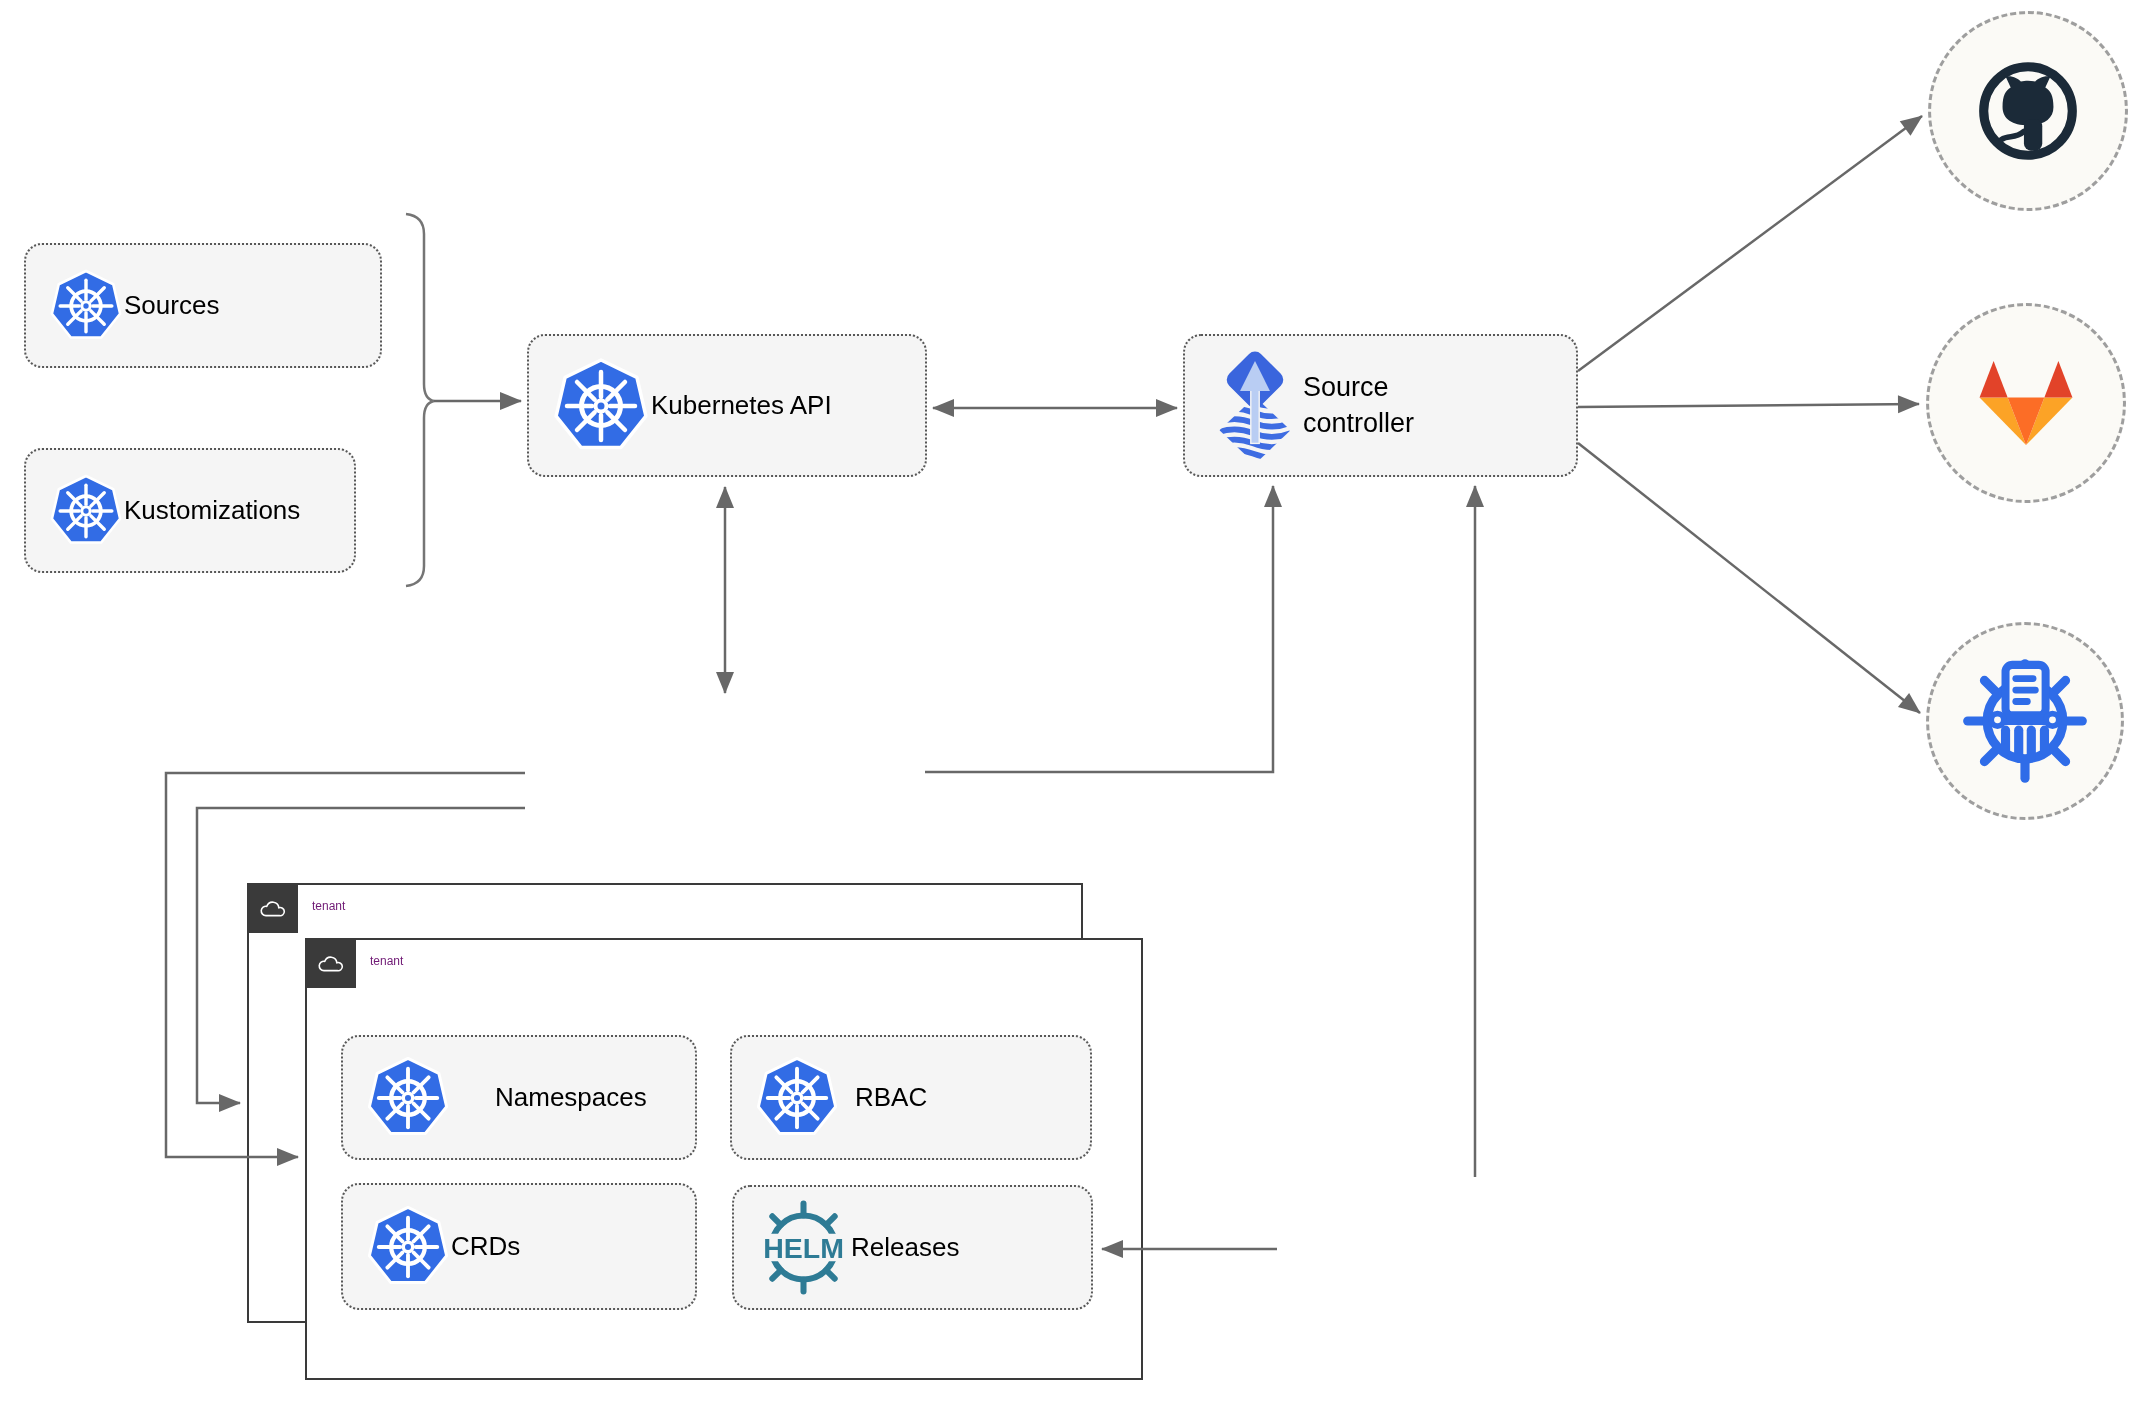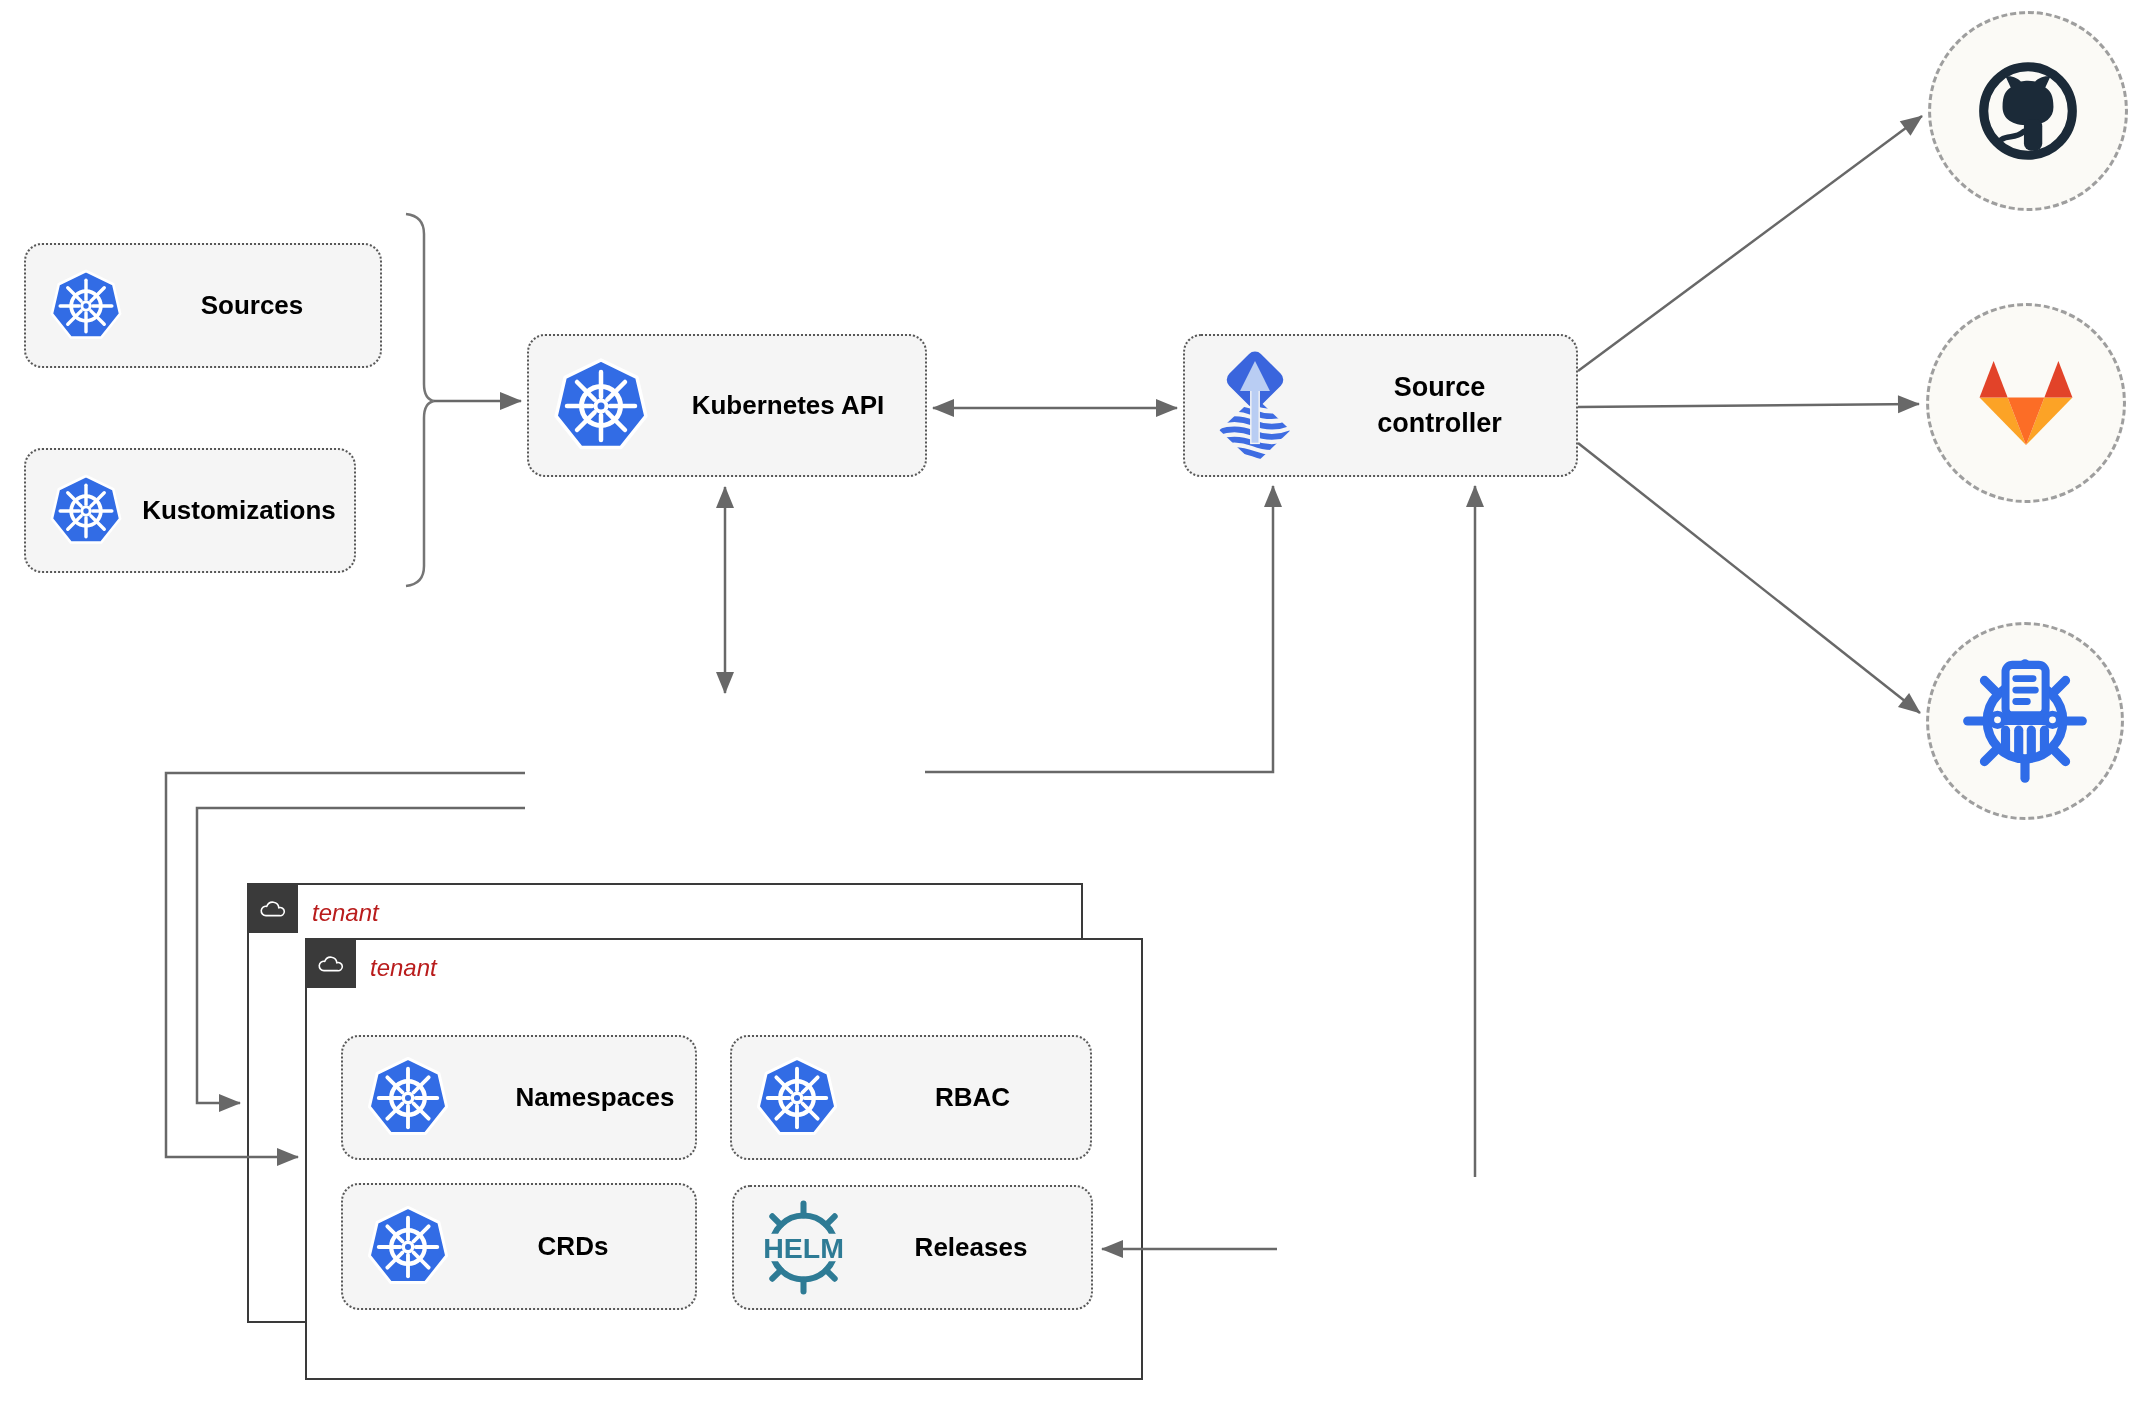--- a/index.html
+++ b/index.html
@@ -3,27 +3,27 @@
 <meta charset="utf-8">
 <style>
   html,body{margin:0;padding:0;background:#ffffff;width:2144px;height:1407px;overflow:hidden;
     font-family:"Liberation Sans",sans-serif;}
   .canvas{position:relative;width:2144px;height:1407px;background:#fff;}
 
   
   .tenant{position:absolute;background:#ffffff;border:2.5px solid #3a3a3a;box-sizing:border-box;}
   .tenant-tab{position:absolute;left:-1px;top:-1px;width:50px;height:49px;background:#3a3a3a;
     display:flex;align-items:center;justify-content:center;}
-  .tenant-label{position:absolute;left:63px;top:14px;font-size:24px;color:#b91c1c;font-style:italic;}
+  .tenant-label{position:absolute;left:63px;top:14px;font-size:12px;color:#701a75;}
 
   
   .node{position:absolute;background:#f5f5f5;border:2px dotted #575757;border-radius:18px;
     box-sizing:border-box;display:flex;align-items:center;z-index:4;}
   .node .ic{margin-left:22px;flex:0 0 auto;display:block;}
-  .node .lblwrap{flex:1;text-align:center;font-weight:bold;}
+  .node .lblwrap{flex:1;text-align:left;}
   .node .lbl{display:inline-block;font-size:26px;color:#000;line-height:1.3;}
   .node.two .lbl{max-width:200px;font-size:27px;}
 
   
   .circle{position:absolute;border:3px dashed #9e9e9e;border-radius:50%;background:#fbfaf6;
     box-sizing:border-box;display:flex;align-items:center;justify-content:center;z-index:4;}
 
   .connectors{position:absolute;left:0;top:0;z-index:9;pointer-events:none;}
   .edge{stroke:#686868;stroke-width:2.5;fill:none;}
   .bracket{stroke:#757575;stroke-width:2.5;fill:none;}

